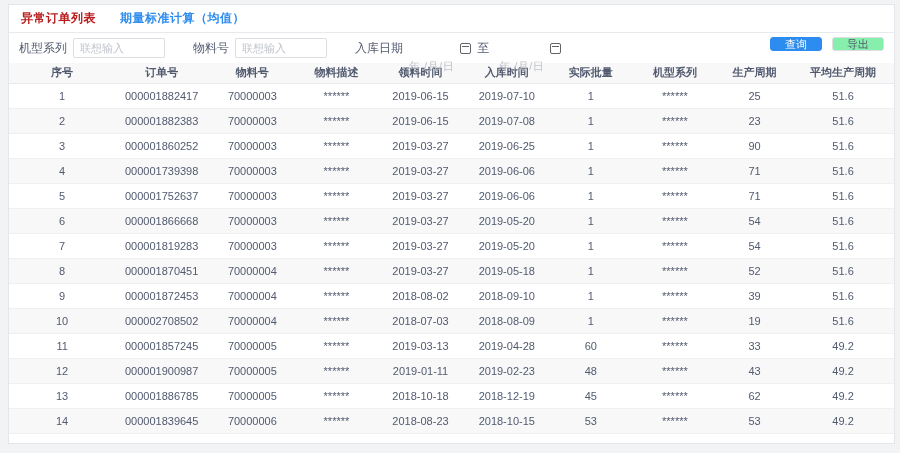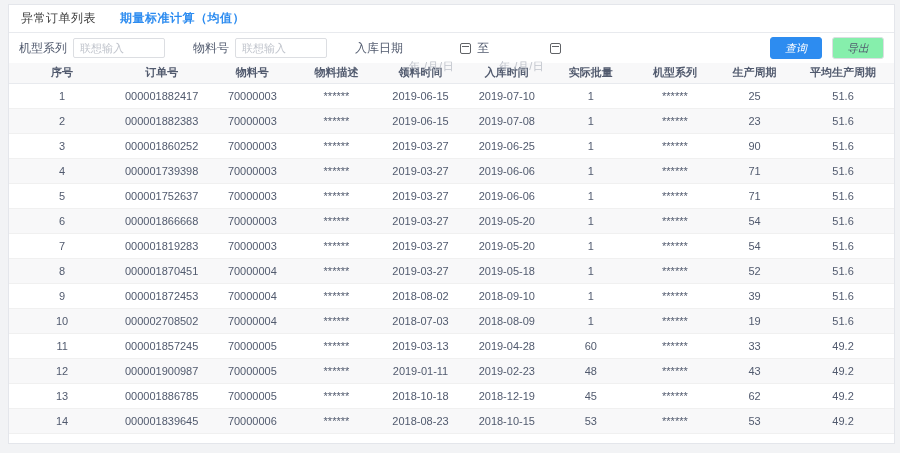--- a/index.html
+++ b/index.html
@@ -6,21 +6,21 @@
   html,body { width:900px; height:453px; background:#f2f3f5; font-family:"Liberation Sans","DejaVu Sans",sans-serif; overflow:hidden; }
   .card {
     position:absolute; left:8px; top:4px; width:887px; height:440px;
     background:#ffffff; border:1px solid #e4e6eb;
   }
   
   .tabbar {
     height:28px; display:flex; align-items:center; gap:24px;
     padding:0 12px; border-bottom:1px solid #e8eaee; background:#fff;
   }
-  .tab { font-size:12px; color:#404040; cursor:pointer; letter-spacing:.5px; }
+  .tab { font-size:12px; color:#b91c1c; cursor:pointer; letter-spacing:.5px;font-weight:bold; }
   .tab.active { color:#2d8cf0; font-weight:bold; }
   
   .filterbar {
     height:30px; display:flex; align-items:center; padding:0 10px;
     font-size:12px; color:#515a6e; position:relative;
   }
   .flabel { margin-right:6px; white-space:nowrap; color:#515a6e; }
   .tinput {
     width:92px; height:20px; border:1px solid #dcdee2; border-radius:2px;
     font-size:11px; padding:0 6px; color:#515a6e; outline:none;
@@ -33,24 +33,23 @@
     width:11px; height:11px; border:1.4px solid #606266; border-radius:2px;
     position:relative; display:inline-block; cursor:pointer;
   }
   .cal-icon::before {
     content:""; position:absolute; left:1px; right:1px; top:2px;
     border-top:1.2px solid #606266;
   }
   .sep { margin:0 10px 0 6px; color:#515a6e; }
   .btns { position:absolute; right:10px; top:4px; display:flex; gap:10px; }
   .btn {
-    height:22px; padding:0 14px; font-size:11px; border-radius:3px;
+    height:14px; padding:0 14px; font-size:11px; border-radius:3px;
     display:flex; align-items:center; justify-content:center; cursor:pointer;
     font-family:"Liberation Sans",sans-serif;
-    font-style:italic;
   }
   .btn-primary { background:#2d8cf0; color:#fff; border:1px solid #2d8cf0; }
   .btn-plain { background:#86efac; color:#515a6e; border:1px solid #dcdee2; }
   
   table { width:100%; border-collapse:collapse; table-layout:fixed; }
   thead th {
     background:#f8f8f9; height:20px; font-size:11px; font-weight:bold;
     color:#515a6e; text-align:center; border-bottom:1px solid #e8eaee;
   }
   tbody td {

